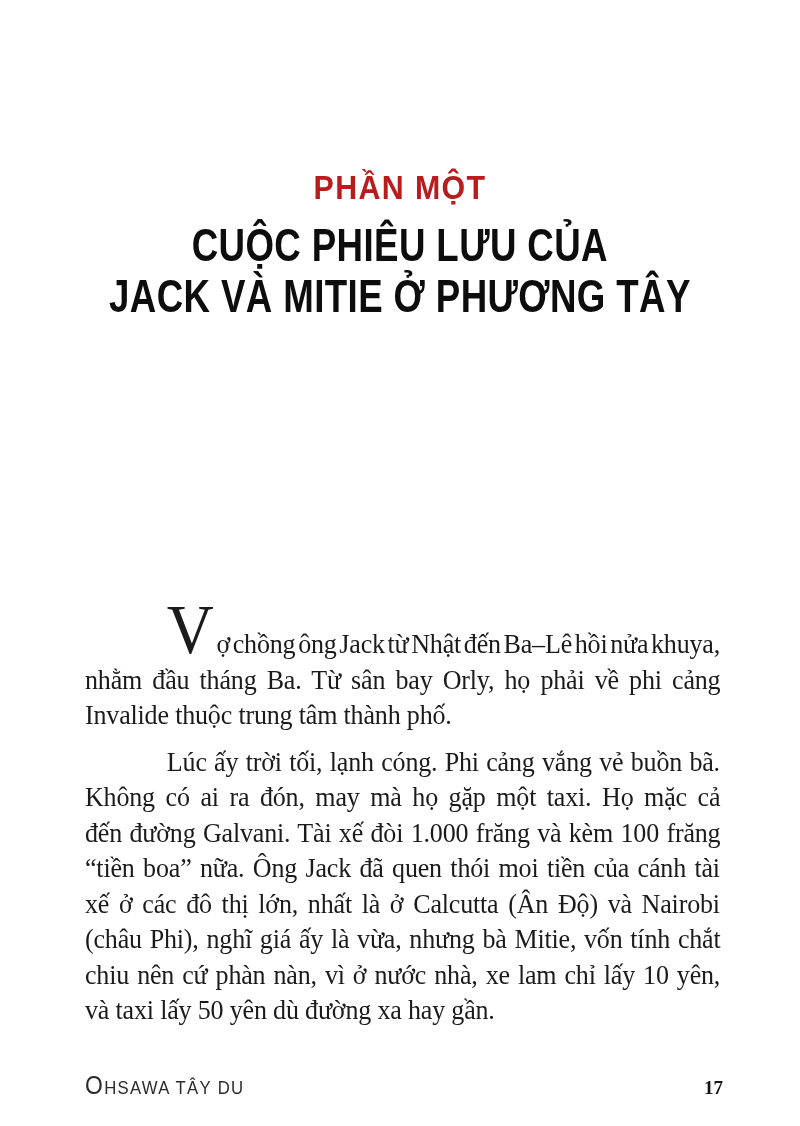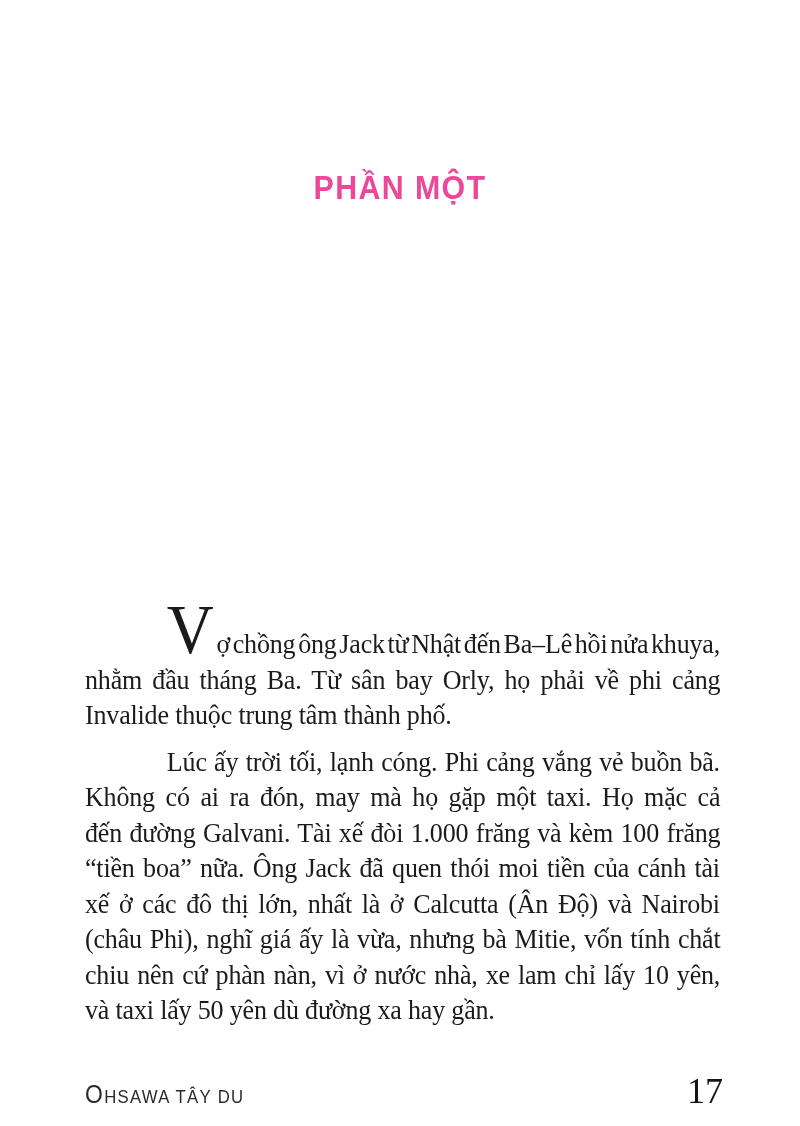--- a/index.html
+++ b/index.html
@@ -4,21 +4,21 @@
 <style>
   html,body{margin:0;padding:0;background:#ffffff;}
   .page{
     position:relative;width:800px;height:1126px;background:#ffffff;
     overflow:hidden;font-family:"Liberation Serif",serif;color:#1b1b1b;
   }
   
   .part-label{
     position:absolute;top:169px;left:0;width:800px;text-align:center;
     font-family:"Liberation Sans",sans-serif;font-weight:700;
-    font-size:33px;line-height:37px;color:#ec4899;
+    font-size:33px;line-height:37px;color:#b91c1c;
   }
   .part-label .squeeze{display:inline-block;transform:scaleX(0.92);transform-origin:50% 50%;letter-spacing:1.5px;white-space:nowrap;}
   .part-title{
     position:absolute;top:219px;left:0;width:800px;text-align:center;
     font-family:"Liberation Sans",sans-serif;font-weight:700;
     font-size:47px;line-height:51px;color:#0d0d0d;
   }
   .part-title .squeeze{display:inline-block;transform:scaleX(0.78);transform-origin:50% 50%;white-space:nowrap;letter-spacing:0.5px;}
   .chapter-label{
     position:absolute;top:418px;left:0;width:800px;text-align:center;
@@ -49,33 +49,41 @@
     position:absolute;left:85px;right:77px;top:1070px;
     display:flex;justify-content:space-between;align-items:baseline;
   }
   .book-title{
     font-family:"Liberation Sans",sans-serif;font-weight:400;
     font-size:19px;letter-spacing:1.5px;color:#2a2a2a;
   }
   .book-title .squeeze{display:inline-block;transform:scaleX(0.88);transform-origin:0 100%;white-space:nowrap;}
   .book-title .big{font-size:26px;}
   .page-number{
-    font-family:"Liberation Serif",serif;font-weight:400;
-    font-size:36px;color:#141414;
+    font-family:"Liberation Serif",serif;font-weight:700;
+    font-size:19px;color:#141414;
   }
 </style>
 </head>
 <body>
 
 <div class="page">
 
   <div class="part-label">
     <span class="squeeze">PHẦN MỘT</span>
   </div>
 
+  <div class="part-title">
+    <div>
+      <span class="squeeze">CUỘC PHIÊU LƯU CỦA</span>
+    </div>
+    <div>
+      <span class="squeeze">JACK VÀ MITIE Ở PHƯƠNG TÂY</span>
+    </div>
+  </div>
 
 
 
   <div class="body-text">
       <div class="para">
         <div class="line indent"><span class="line-inner" style="word-spacing: -3.9px;"><span class="dropcap">V</span>ợ chồng ông Jack từ Nhật đến Ba–Lê hồi nửa khuya,</span></div>
         <div class="line"><span class="line-inner" style="word-spacing: 4.16667px;">nhằm đầu tháng Ba. Từ sân bay Orly, họ phải về phi cảng</span></div>
         <div class="line last"><span class="line-inner">Invalide thuộc trung tâm thành phố.</span></div>
       </div>
       <div class="para">

